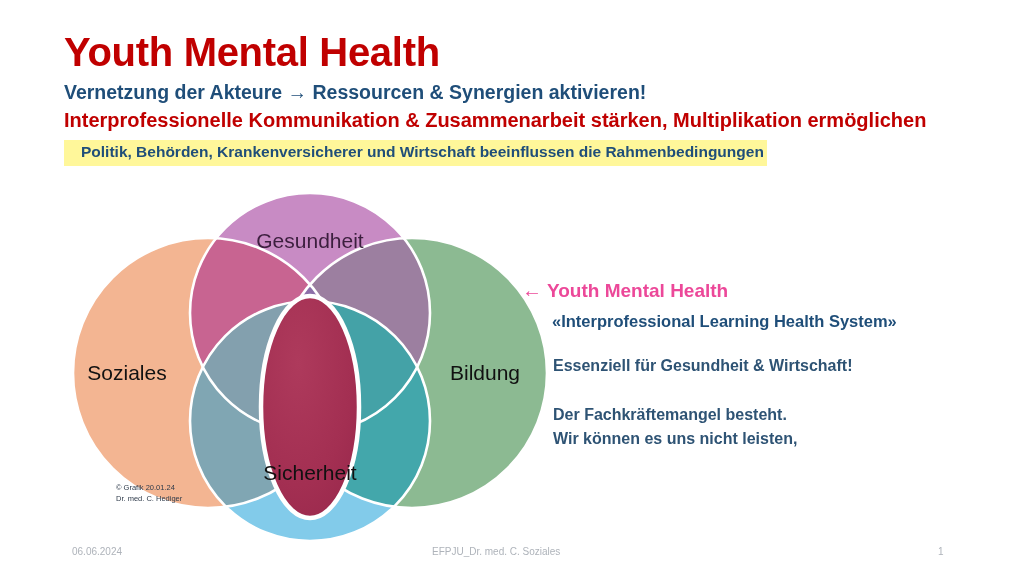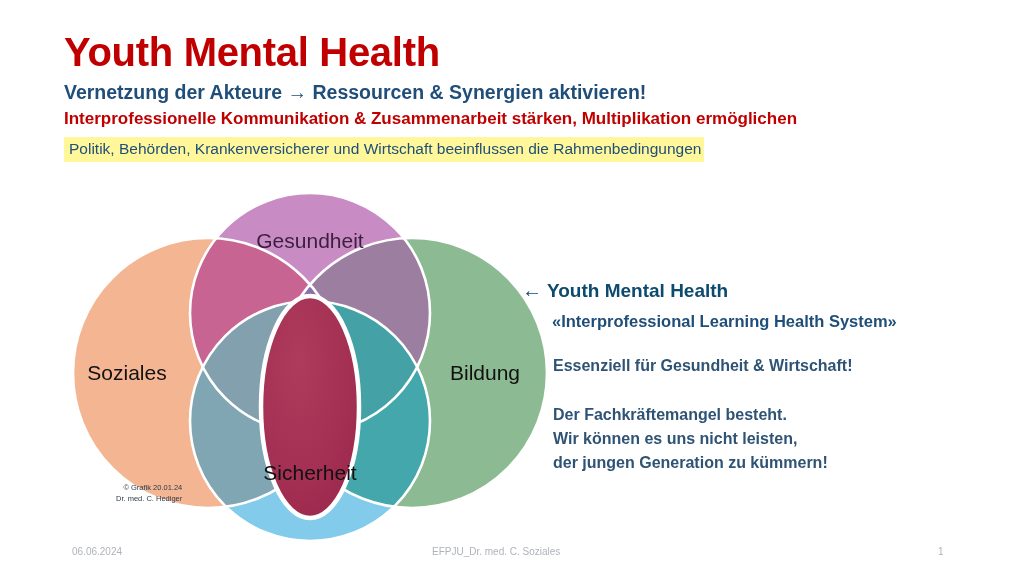--- a/index.html
+++ b/index.html
@@ -37,47 +37,46 @@
   }
   #subtitle1 {
     font-size: 19.5px;
     font-weight: bold;
     color: #1F4E79;
     line-height: 1.25;
     margin: 6px 0 0 0;
     white-space: nowrap;
   }
   #subtitle2 {
-    font-size: 17px;
+    font-size: 20px;
     font-weight: bold;
     color: #C00000;
     line-height: 1.25;
     margin: 4px 0 0 0;
     white-space: nowrap;
   }
   #highlight-line {
     display: inline-block;
     font-size: 15.5px;
-    font-weight: normal;
+    font-weight: bold;
     color: #1F4E79;
     background: #FFF79A;
     line-height: 1.45;
     margin: 7px 0 0 0;
-    padding: 1px 3px 2px 5px;
+    padding: 1px 3px 2px 17px;
     white-space: nowrap;
   }
 
   
   #venn {
     position: absolute;
     left: 55px;
     top: 180px;
     width: 500px;
     height: 370px;
-    text-align: right;
   }
   #venn svg { display: block; }
   .venn-label {
     font-family: "Liberation Sans", sans-serif;
     font-size: 21px;
     fill: #111111;
   }
   .venn-label-health {
     fill: #3C1F3E;
   }
@@ -94,21 +93,21 @@
   
   #right-col {
     position: absolute;
     left: 522px;
     top: 278px;
     width: 470px;
   }
   #right-head {
     font-size: 19px;
     font-weight: bold;
-    color: #0c4a6e;
+    color: #ec4899;
     line-height: 1.2;
     margin: 0;
     white-space: nowrap;
   }
   #right-head .arrow {
     font-size: 20px;
     margin-right: 5px;
   }
   #right-sub {
     font-size: 16.5px;
@@ -254,21 +253,20 @@
 
     <div id="right-sub">«Interprofessional Learning Health System»</div>
 
     <div id="right-p1" class="right-para">
       <div>Essenziell für Gesundheit &amp; Wirtschaft!</div>
     </div>
 
     <div id="right-p2" class="right-para">
       <div>Der Fachkräftemangel besteht.</div>
       <div>Wir können es uns nicht leisten,</div>
-      <div>der jungen Generation zu kümmern!</div>
     </div>
   </div>
 
   <div id="footer">
     <span class="f-date">06.06.2024</span>
     <span class="f-mid">EFPJU_Dr. med. C. Soziales</span>
     <span class="f-page">1</span>
   </div>
 
 </div>

